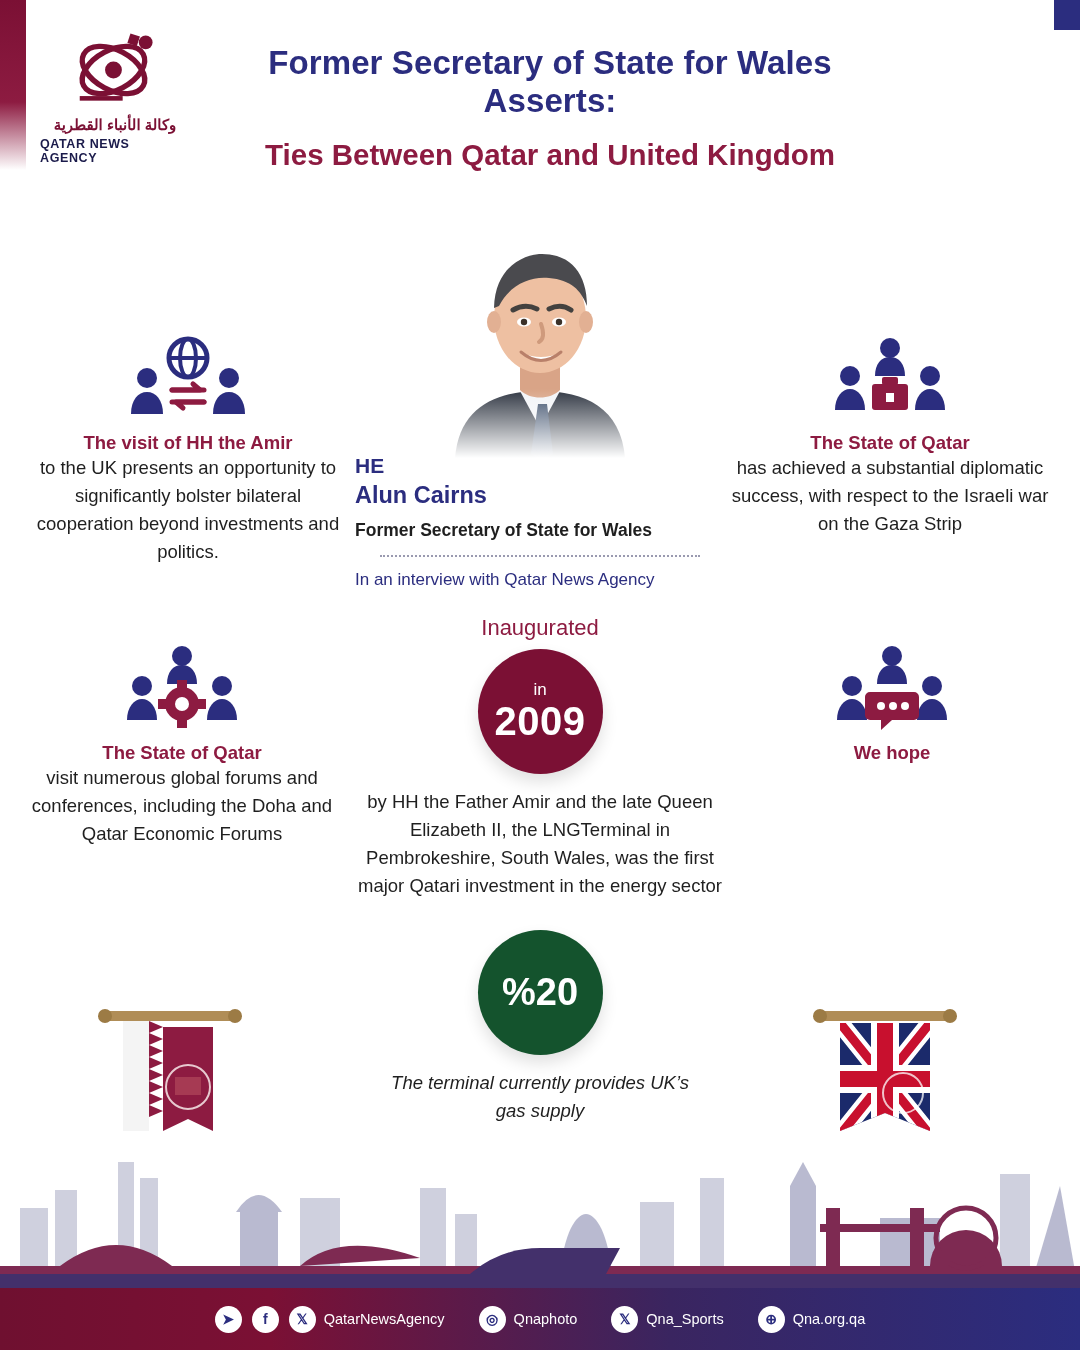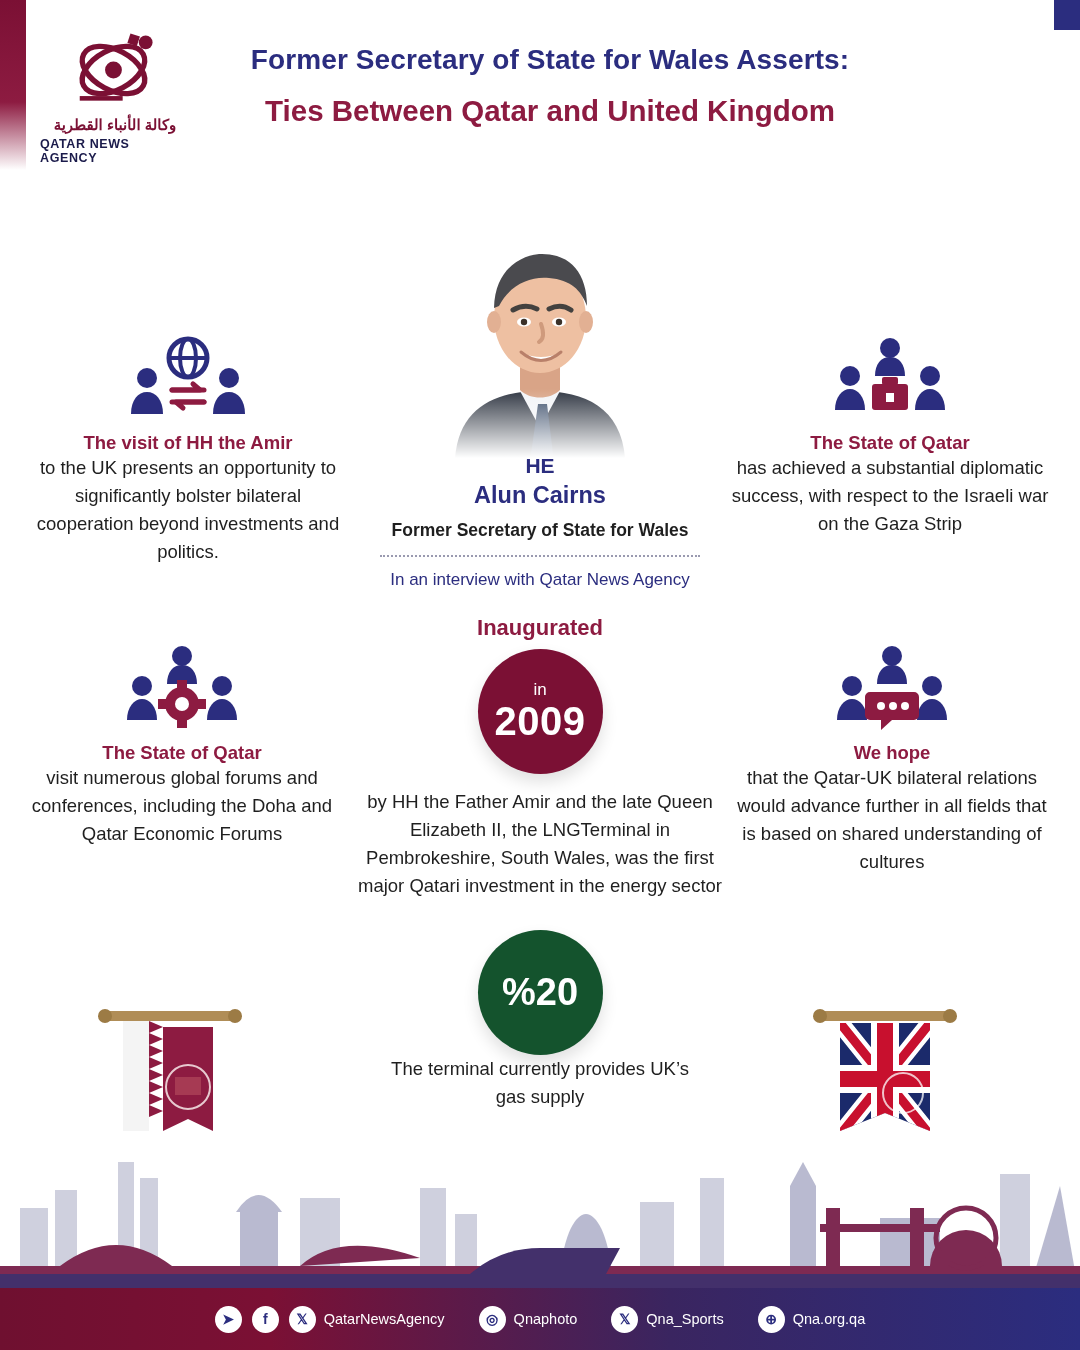--- a/index.html
+++ b/index.html
@@ -49,42 +49,42 @@
     margin-top: 3px; font-size: 12.5px; color: #1b1b4b; font-weight: bold;
     letter-spacing: .6px;
   }
 
   
   .headline {
     position: absolute; left: 200px; top: 44px;
     width: 700px; text-align: center;
   }
   .headline .kicker {
-    font-size: 28px; font-weight: bold; color: #2b2d7f; letter-spacing: .1px;
+    font-size: 33px; font-weight: bold; color: #2b2d7f; letter-spacing: .1px;
   }
   .headline .title {
     margin-top: 14px;
     font-size: 29.5px; font-weight: bold; color: #8d1b41; line-height: 1.42;
   }
 
   
   .portrait-wrap {
     position: absolute; left: 405px; top: 228px;
     width: 270px; height: 230px;
     overflow: hidden;
   }
   .portrait {
     position: absolute; left: 50%; top: 0; transform: translateX(-50%);
     width: 230px; height: 230px;
   }
 
   
   .center-col {
     position: absolute; left: 355px; top: 452px; width: 370px;
-    text-align: center;
+    text-align: left;
   }
   .he { font-size: 21px; font-weight: bold; color: #2b2d7f; line-height: 1.35; }
   .name { font-size: 23.5px; font-weight: bold; color: #2b2d7f; line-height: 1.35; }
   .role {
     margin-top: 8px; font-size: 17.5px; font-weight: bold; color: #1f1f1f;
   }
   .dotted {
     margin: 14px auto 0; width: 320px; border-top: 2px dotted #9a9ab0;
   }
   .interview {
@@ -101,21 +101,21 @@
     font-size: 18.5px; color: #1f1f1f; line-height: 1.52;
   }
 
   #block-tl { left: 28px;  top: 330px; }
   #block-tr { left: 730px; top: 330px; }
   #block-bl { left: 22px;  top: 640px; }
   #block-br { left: 732px; top: 640px; }
 
   
   .inaug-wrap { position: absolute; left: 355px; top: 615px; width: 370px; text-align: center; }
-  .inaug-title { font-size: 22px; font-weight: bold; color: #8d1b41; }
+  .inaug-title { font-size: 22px; font-weight: normal; color: #8d1b41; }
   .badge-circle {
     margin: 8px auto 0;
     width: 125px; height: 125px; border-radius: 50%;
     background: #7b1034; color: #fff;
     display: flex; flex-direction: column; align-items: center; justify-content: center;
     box-shadow: 0 8px 16px rgba(0,0,0,.12);
   }
   .badge-circle .small { font-size: 17px; font-weight: normal; line-height: 1; margin-bottom: 2px; }
   .badge-circle .big { font-size: 40px; font-weight: bold; line-height: 1.05; letter-spacing: .5px; }
   .inaug-body {
@@ -125,21 +125,21 @@
   
   .pct-wrap { position: absolute; left: 390px; top: 930px; width: 300px; text-align: center; }
   .pct-circle {
     margin: 0 auto;
     width: 125px; height: 125px; border-radius: 50%;
     background: #14532d; color: #fff;
     display: flex; align-items: center; justify-content: center;
     font-size: 38px; font-weight: bold;
     box-shadow: 0 8px 16px rgba(0,0,0,.12);
   }
-  .pct-body { font-size: 18.5px; color: #1f1f1f; line-height: 1.5; }
+  .pct-body { margin-top: 14px; font-size: 18.5px; color: #1f1f1f; line-height: 1.5; font-style: italic; }
 
   
   .flag { position: absolute; width: 150px; height: 150px; }
   #flag-qa { left: 95px;  top: 1005px; }
   #flag-uk { left: 810px; top: 1005px; }
 
   
   .skyline { position: absolute; left: 0; bottom: 62px; width: 1080px; height: 160px; }
 
   
@@ -305,21 +305,20 @@
         <path d="M5 78 c0-13 7-21 15-21 s15 8 15 21 Z" fill="#2b2d7f"></path>
         <circle cx="100" cy="44" r="10" fill="#2b2d7f"></circle>
         <path d="M85 78 c0-13 7-21 15-21 s15 8 15 21 Z" fill="#2b2d7f"></path>
         <path d="M38 50 h44 a5 5 0 0 1 5 5 v18 a5 5 0 0 1 -5 5 h-22 l-11 10 v-10 h-11 a5 5 0 0 1 -5 -5 v-18 a5 5 0 0 1 5 -5 Z" fill="#8d1b41"></path>
         <circle cx="49" cy="64" r="4" fill="#ffffff"></circle>
         <circle cx="61" cy="64" r="4" fill="#ffffff"></circle>
         <circle cx="73" cy="64" r="4" fill="#ffffff"></circle>
       </svg>
     </div>
     <div class="lead">We hope</div>
-    <div class="body">that the Qatar-UK bilateral relations would advance further in all fields that is based on shared understanding of cultures</div>
   </div>
 
   <div class="inaug-wrap">
     <div class="inaug-title">Inaugurated</div>
     <div class="badge-circle">
       <span class="small">in</span>
       <span class="big">2009</span>
     </div>
     <div class="inaug-body">by HH the Father Amir and the late Queen Elizabeth II, the LNGTerminal in Pembrokeshire, South Wales, was the first major Qatari investment in the energy sector</div>
   </div>

